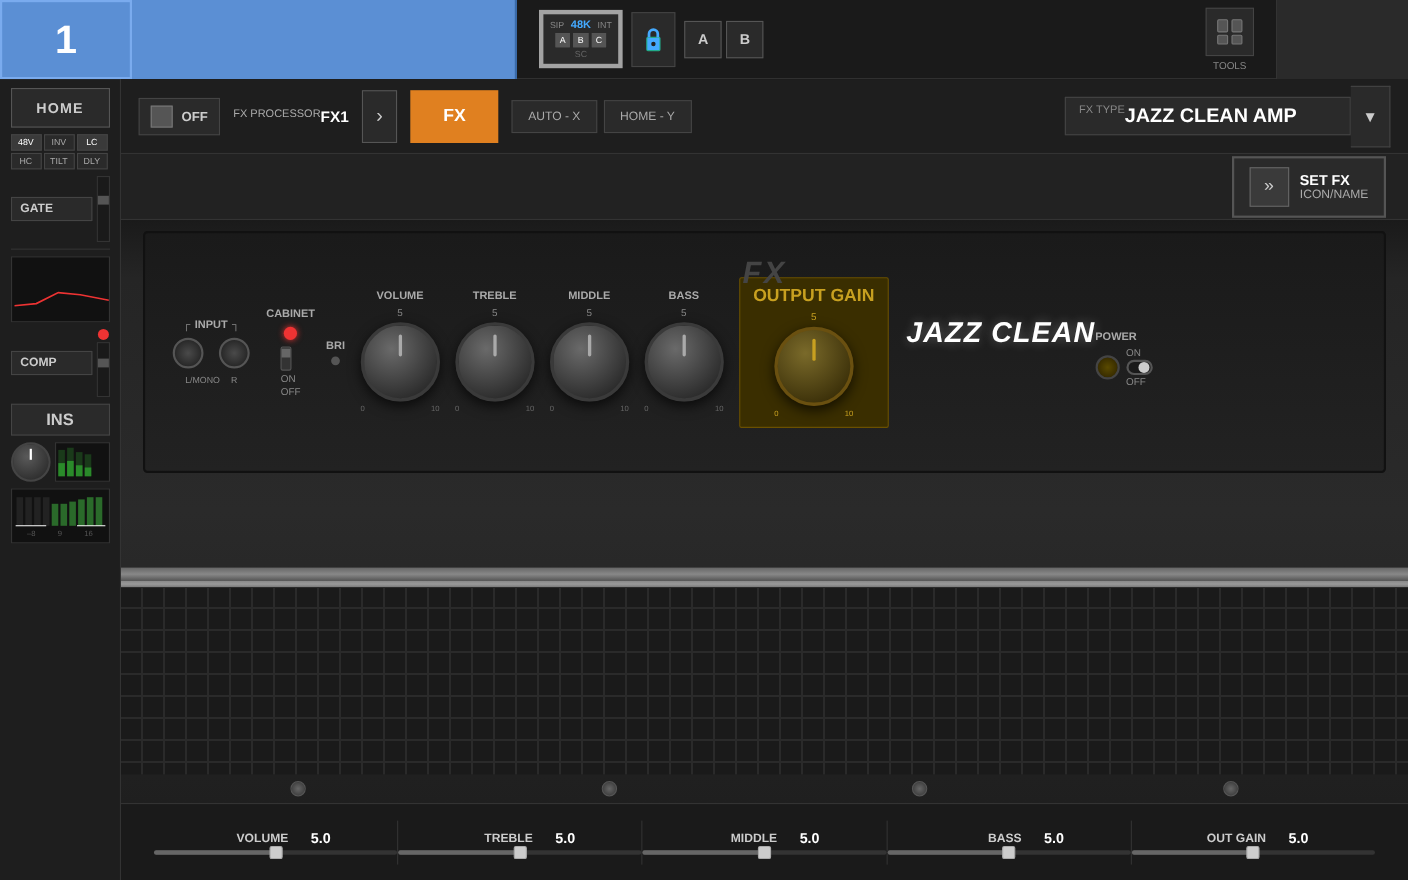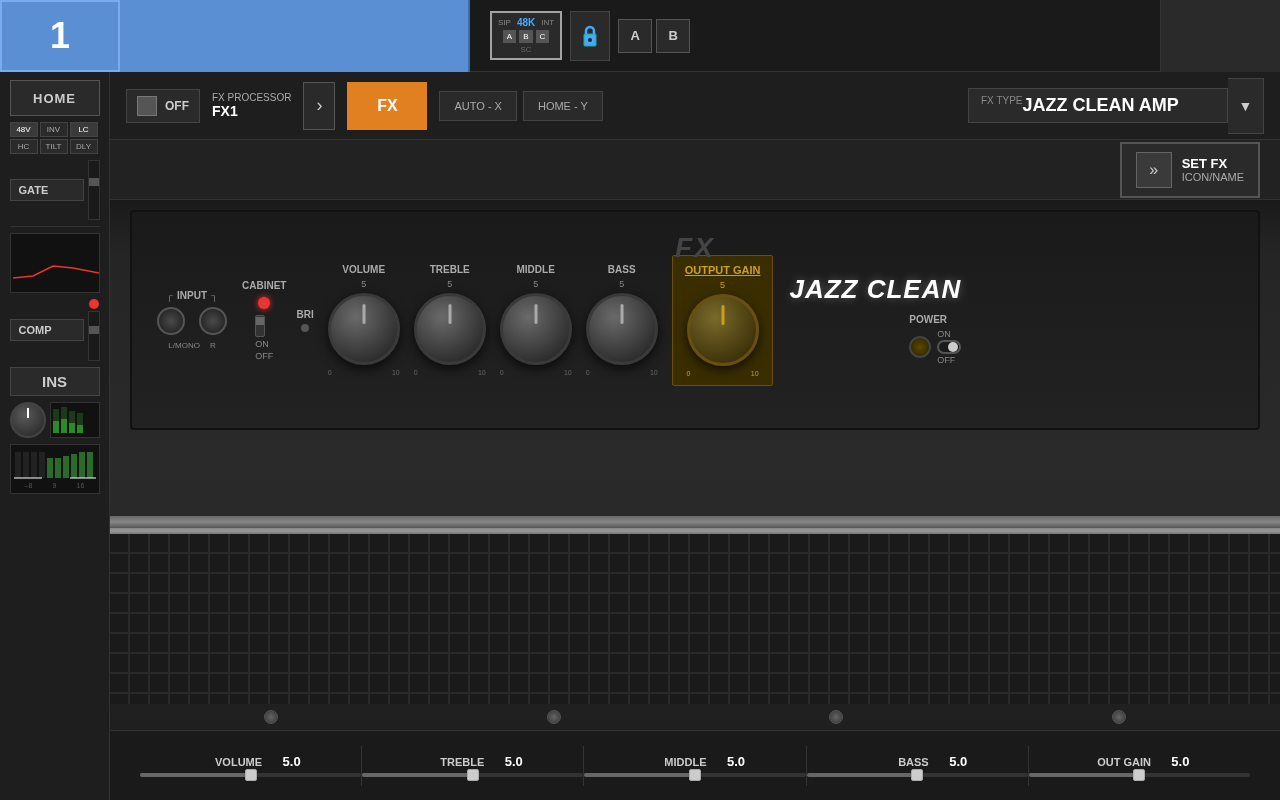--- a/index.html
+++ b/index.html
@@ -40,21 +40,21 @@
     }
     .top-center {
       display: flex;
       align-items: center;
       gap: 8px;
       padding: 0 20px;
       flex: 1;
     }
     .sip-box {
       background: #2a2a2a;
-      border: 2px solid #a3a3a3;
+      border: 4px solid #a3a3a3;
       padding: 4px 6px;
       font-size: 9px;
       color: #aaa;
       text-align: center;
     }
     .sip-box .sip-label { color: #888; font-size: 8px; }
     .sip-box .sip-rate { color: #4af; font-size: 10px; font-weight: bold; }
     .sip-box .sip-row { display: flex; gap: 3px; justify-content: center; margin-top: 2px; }
     .sip-box .sip-btn {
       background: #3a3a3a;
@@ -267,21 +267,21 @@
     }
     .toggle-square {
       width: 20px; height: 20px;
       background: #555;
       border: 1px solid #777;
     }
     .off-label {
       color: #ccc; font-size: 12px; font-weight: bold;
     }
     .fx-processor-info {
-      display: flex; flex-direction: column;
+      display: flex; flex-direction: row;
     }
     .fx-proc-title { color: #aaa; font-size: 10px; }
     .fx-proc-name { color: #fff; font-size: 14px; font-weight: bold; }
     .arrow-btn {
       width: 32px; height: 48px;
       background: #2a2a2a;
       border: 1px solid #555;
       color: #ccc;
       display: flex; align-items: center; justify-content: center;
       font-size: 18px; cursor: pointer;
@@ -478,41 +478,41 @@
     }
 
     .output-gain-section {
       display: flex; flex-direction: column; align-items: center;
       gap: 4px; margin-left: 14px;
       background: #3a2e00;
       border: 1px solid #6a5000;
       padding: 8px 12px;
       border-radius: 2px;
     }
-    .output-gain-label { font-size: 11px; color: #c8a020; font-weight: bold; text-decoration: underline; }
+    .output-gain-label { font-size: 16px; color: #c8a020; font-weight: bold; }
     .output-gain-knob {
       width: 72px; height: 72px;
       background: radial-gradient(circle at 38% 32%, #7a6a2a, #2a2000);
       border-radius: 50%;
       border: 3px solid #6a5010;
       position: relative;
       box-shadow: 0 4px 12px rgba(0,0,0,0.7);
     }
     .output-gain-knob::after {
       content: '';
       width: 3px; height: 20px;
       background: #c8a020;
       position: absolute;
       top: 8px; left: 50%;
       transform: translateX(-50%);
       border-radius: 2px;
     }
 
     .amp-name-panel {
-      display: flex; flex-direction: column; align-items: flex-end;
+      display: flex; align-items: flex-start;
       margin-left: 16px;
       min-width: 140px;
     }
     .amp-name-title {
       font-size: 26px; font-weight: 900;
       color: #fff;
       letter-spacing: 1px;
       font-style: italic;
       text-shadow: 0 0 10px rgba(255,255,255,0.3);
       line-height: 1;
@@ -665,20 +665,31 @@
       <svg width="20" height="24" viewBox="0 0 20 24" fill="none">
         <rect x="4" y="10" width="12" height="12" rx="1" fill="#4af" stroke="#2a8"></rect>
         <path d="M6 10V7a4 4 0 018 0v3" stroke="#4af" stroke-width="2.5" fill="none"></path>
         <circle cx="10" cy="16" r="2" fill="#222"></circle>
       </svg>
     </div>
     <div class="ab-buttons">
       <div class="ab-btn">A</div>
       <div class="ab-btn">B</div>
     </div>
+  </div>
+  <div class="tools-section">
+    <div class="tools-icon">
+      <svg width="28" height="28" viewBox="0 0 28 28" fill="none">
+        <rect x="3" y="3" width="9" height="11" rx="1" fill="#555" stroke="#777"></rect>
+        <rect x="16" y="3" width="9" height="11" rx="1" fill="#555" stroke="#777"></rect>
+        <rect x="3" y="17" width="9" height="8" rx="1" fill="#555" stroke="#777"></rect>
+        <rect x="16" y="17" width="9" height="8" rx="1" fill="#555" stroke="#777"></rect>
+      </svg>
+    </div>
+    <span class="tools-label">TOOLS</span>
   </div>
   <div style="width:120px;height:72px;background:#2a2a2a;border-left:1px solid #333;"></div>
 </div>
 
 <div class="main-layout">
 
   <div class="left-sidebar">
     <div class="home-btn">HOME</div>
 
     <div class="filter-buttons">

